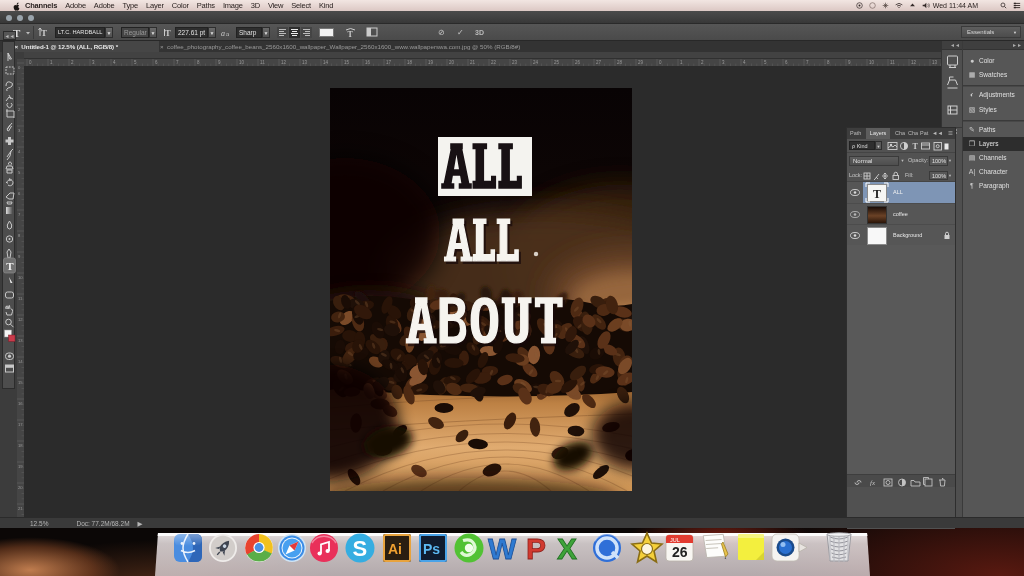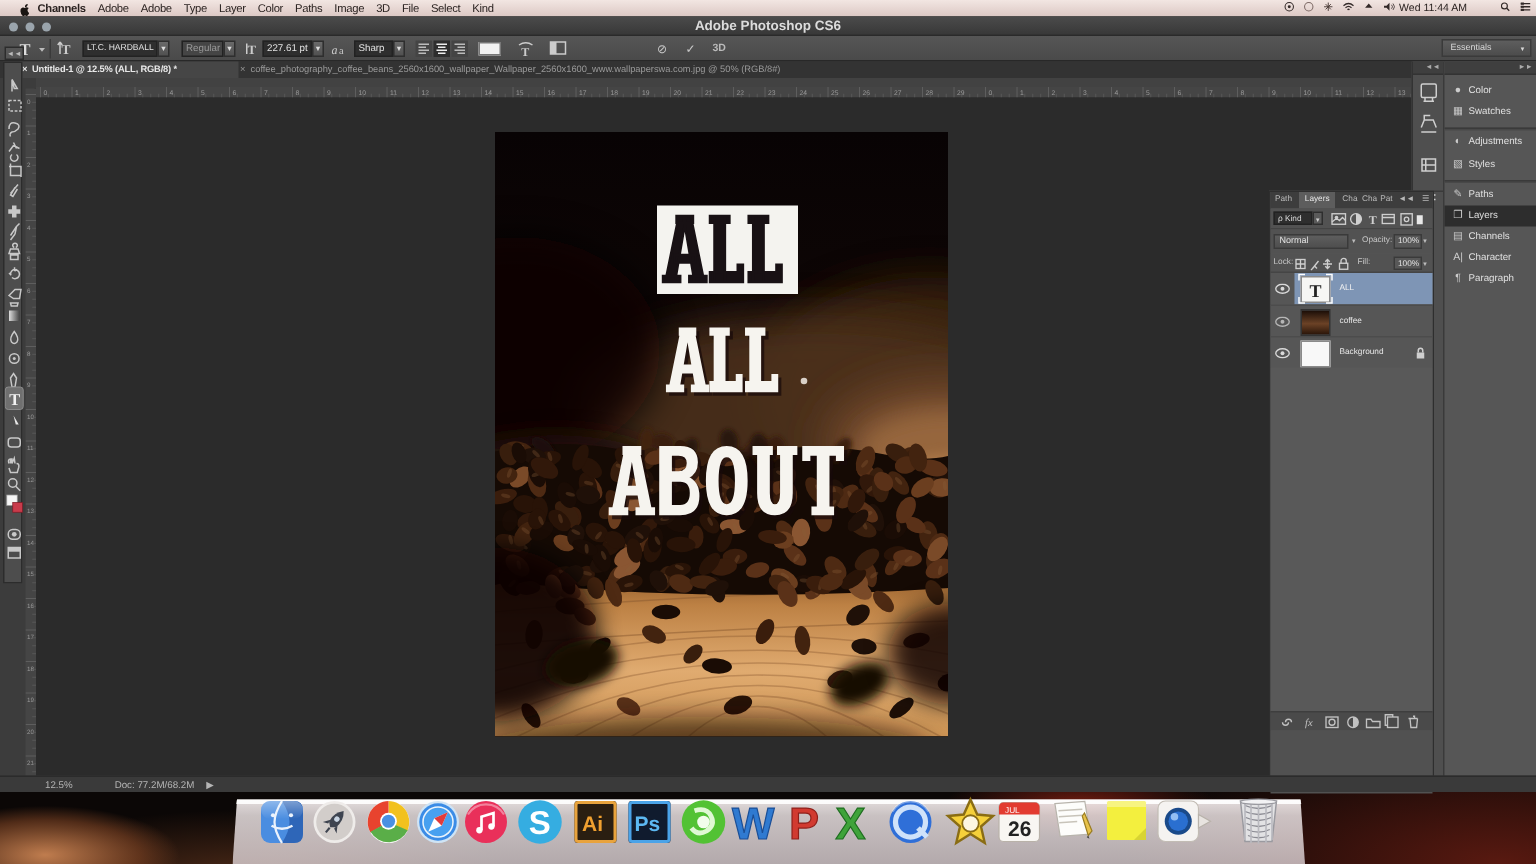--- a/index.html
+++ b/index.html
@@ -62,21 +62,21 @@
 
 #macdock{left:155px;top:519px;width:715px;height:57px}
 </style></head>
 <body>
 <div id="stage">
 <div id="wall" class="abs"></div>
 
 <div id="menubar" class="abs">
  <div class="l"><svg style="margin:1.5px 0 0 13px;vertical-align:top" width="8" height="9" viewBox="0 0 24 28">
           <path fill="#1a1512" d="M16.5,2 q0.5,2.5 -1.5,4.5 q-2,2 -4,1.7 q-0.6,-2.4 1.5,-4.6 q2.1,-2.1 4,-1.6z M11.8,9.2 q2.2,-1 4.4,0 l2.6,1.2 q-3,2 -2.6,5.4 q0.4,3.6 3.4,4.8 q-1.2,3.2 -3.2,5.2 q-1.6,1.7 -3.4,0.8 q-2,-1 -4,0 q-2,1 -3.6,-0.8 q-3.4,-3.8 -3.9,-8.8 q-0.5,-5.4 3.3,-7.2 q2.5,-1.2 4.6,0.2 q1.3,0.8 2.4,-0.8z"></path>
-        </svg><span style="font-weight:bold">Channels</span><span>Adobe</span><span>Adobe</span><span>Type</span><span>Layer</span><span>Color</span><span>Paths</span><span>Image</span><span>3D</span><span>File</span><span>Select</span><span>Kind</span></div>
+        </svg><span style="font-weight:bold">Channels</span><span>Adobe</span><span>Adobe</span><span>Type</span><span>Layer</span><span>Color</span><span>Paths</span><span>Image</span><span>3D</span><span>View</span><span>Select</span><span>Kind</span></div>
  <div class="r"><svg width="7" height="7" style="vertical-align:-1px" viewBox="0 0 10 10">
           <circle cx="5" cy="5" r="4" fill="none" stroke="#332a28" stroke-width="1"></circle>
           <circle cx="5" cy="5" r="1.4" fill="#332a28"></circle>
         </svg><svg width="7" height="7" style="vertical-align:-1px;margin-left:6px" viewBox="0 0 10 10">
           <circle cx="5" cy="5" r="4" fill="none" stroke="#7d6a66" stroke-width="1"></circle>
         </svg><svg width="7" height="7" style="vertical-align:-1px;margin-left:6px" viewBox="0 0 10 10">
           <path d="M5,1 v8 M1,5 h8 M2.5,2.5 l5,5 M7.5,2.5 l-5,5" stroke="#4a3c38" stroke-width="0.9"></path>
         </svg><svg width="8" height="7" style="vertical-align:-1px;margin-left:6px" viewBox="0 0 12 10">
           <path d="M1,4 q5,-4.5 10,0 M3,6 q3,-2.8 6,0 M5,8 q1,-1 2,0" stroke="#332a28" stroke-width="1.2" fill="none"></path>
         </svg><svg width="7" height="7" style="vertical-align:-1px;margin-left:6px" viewBox="0 0 10 10">
@@ -91,21 +91,20 @@
           <path d="M1,2 h9 M1,5 h9 M1,8 h9" stroke="#332a28" stroke-width="1.3"></path>
           <path d="M1,2 h3 M1,5 h3 M1,8 h3" stroke="#332a28" stroke-width="2"></path>
         </svg></div>
 </div>
 
 <div id="win" class="abs">
  <div id="titlebar" class="abs">
         <span class="tl" style="left:6px"></span>
         <span class="tl" style="left:17px"></span>
         <span class="tl" style="left:28px"></span>
-        <span class="t">Adobe Photoshop CS6</span>
       </div>
  <div id="opts" class="abs">
   <svg class="abs" style="left:8px;top:2px" width="24" height="13" viewBox="0 0 24 13">
           <text x="5" y="10.5" fill="#ddd" font-size="11" font-weight="bold" font-family="Liberation Serif">T</text>
           <path d="M18,6 l4,0 -2,2.5z" fill="#bbb"></path>
         </svg>
   <div class="abs" style="left:33px;top:2px;width:1px;height:13px;background:#3a3a3a"></div>
   <svg class="abs" style="left:38px;top:2px" width="13" height="13" viewBox="0 0 13 13">
           <text x="3" y="10" fill="#ccc" font-size="9" font-weight="bold" font-family="Liberation Serif">T</text>
           <path d="M2,2 l0,8 m0,-8 l-1.5,2 m1.5,-2 l1.5,2" stroke="#ccc" stroke-width="1" fill="none"></path>

